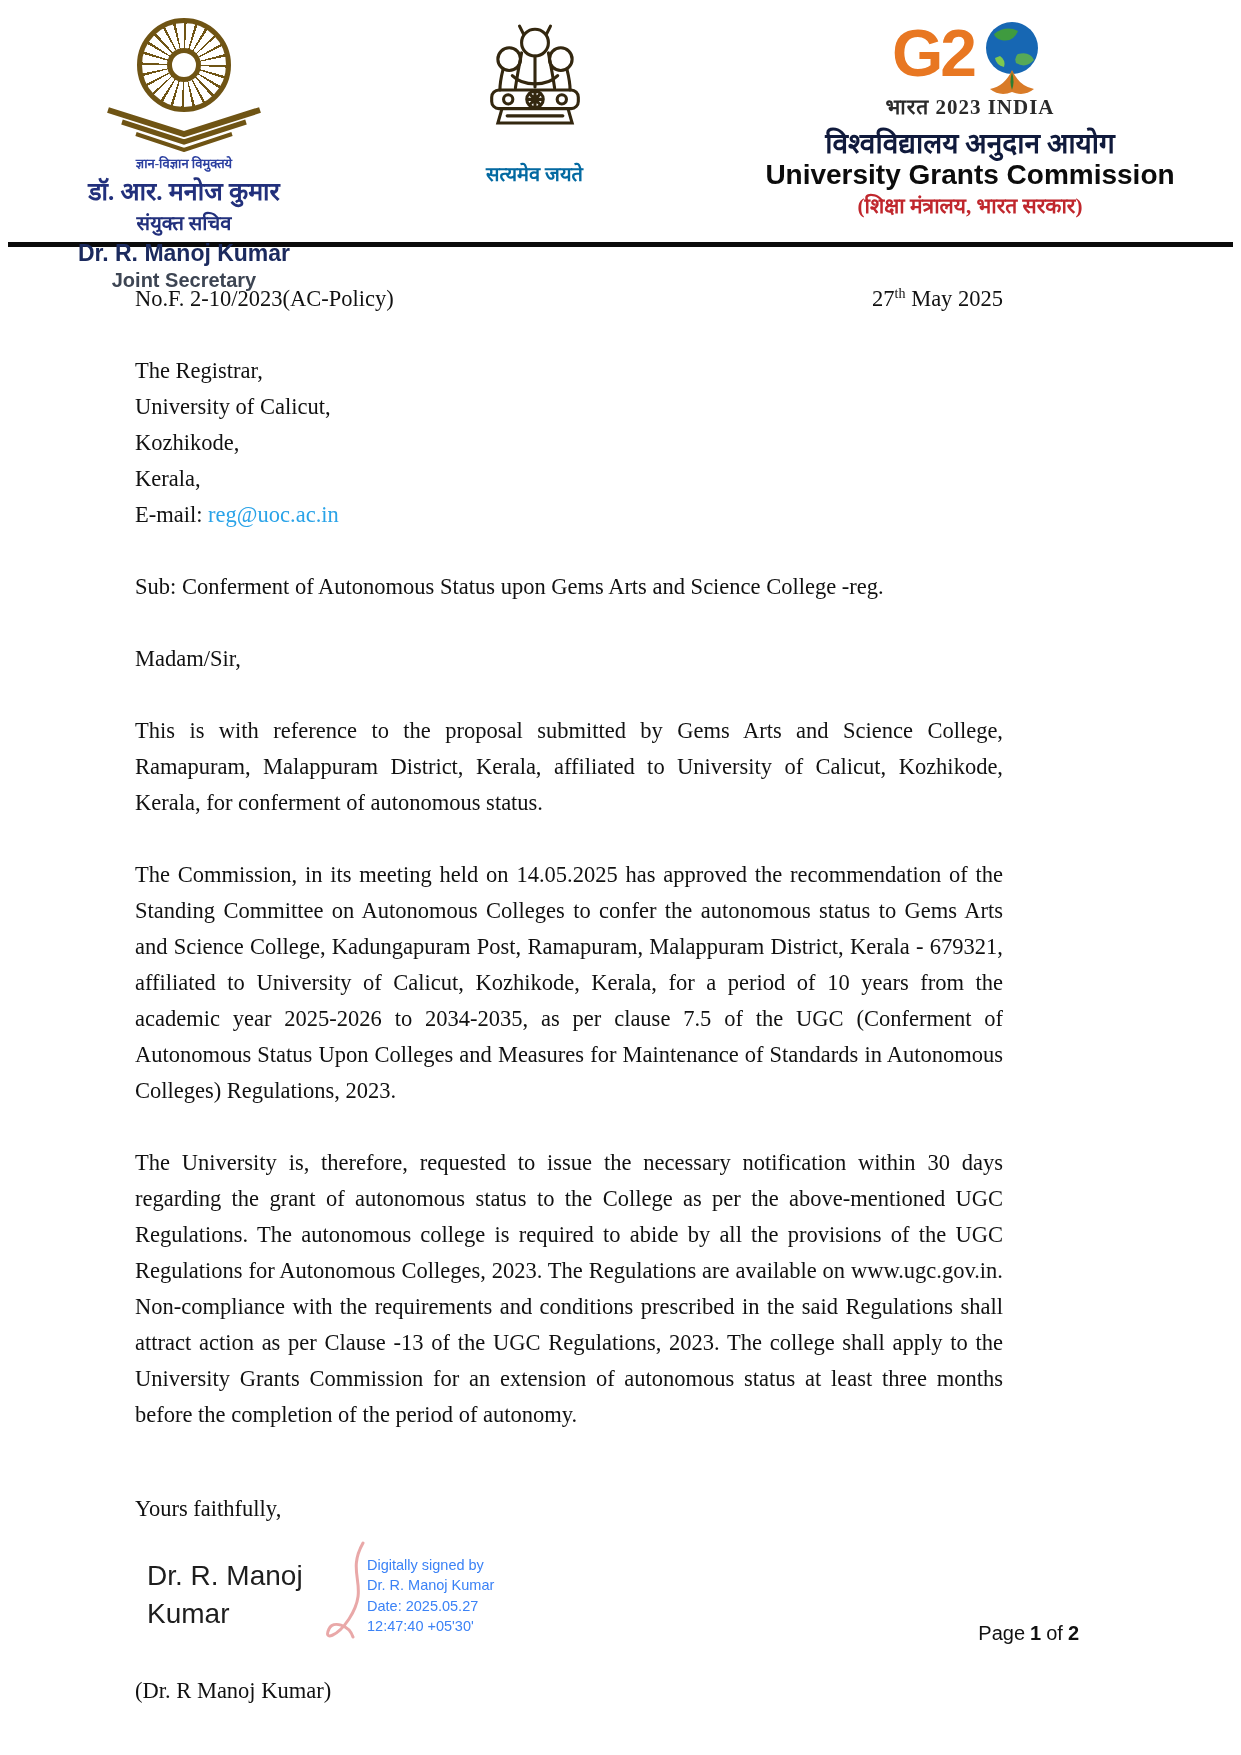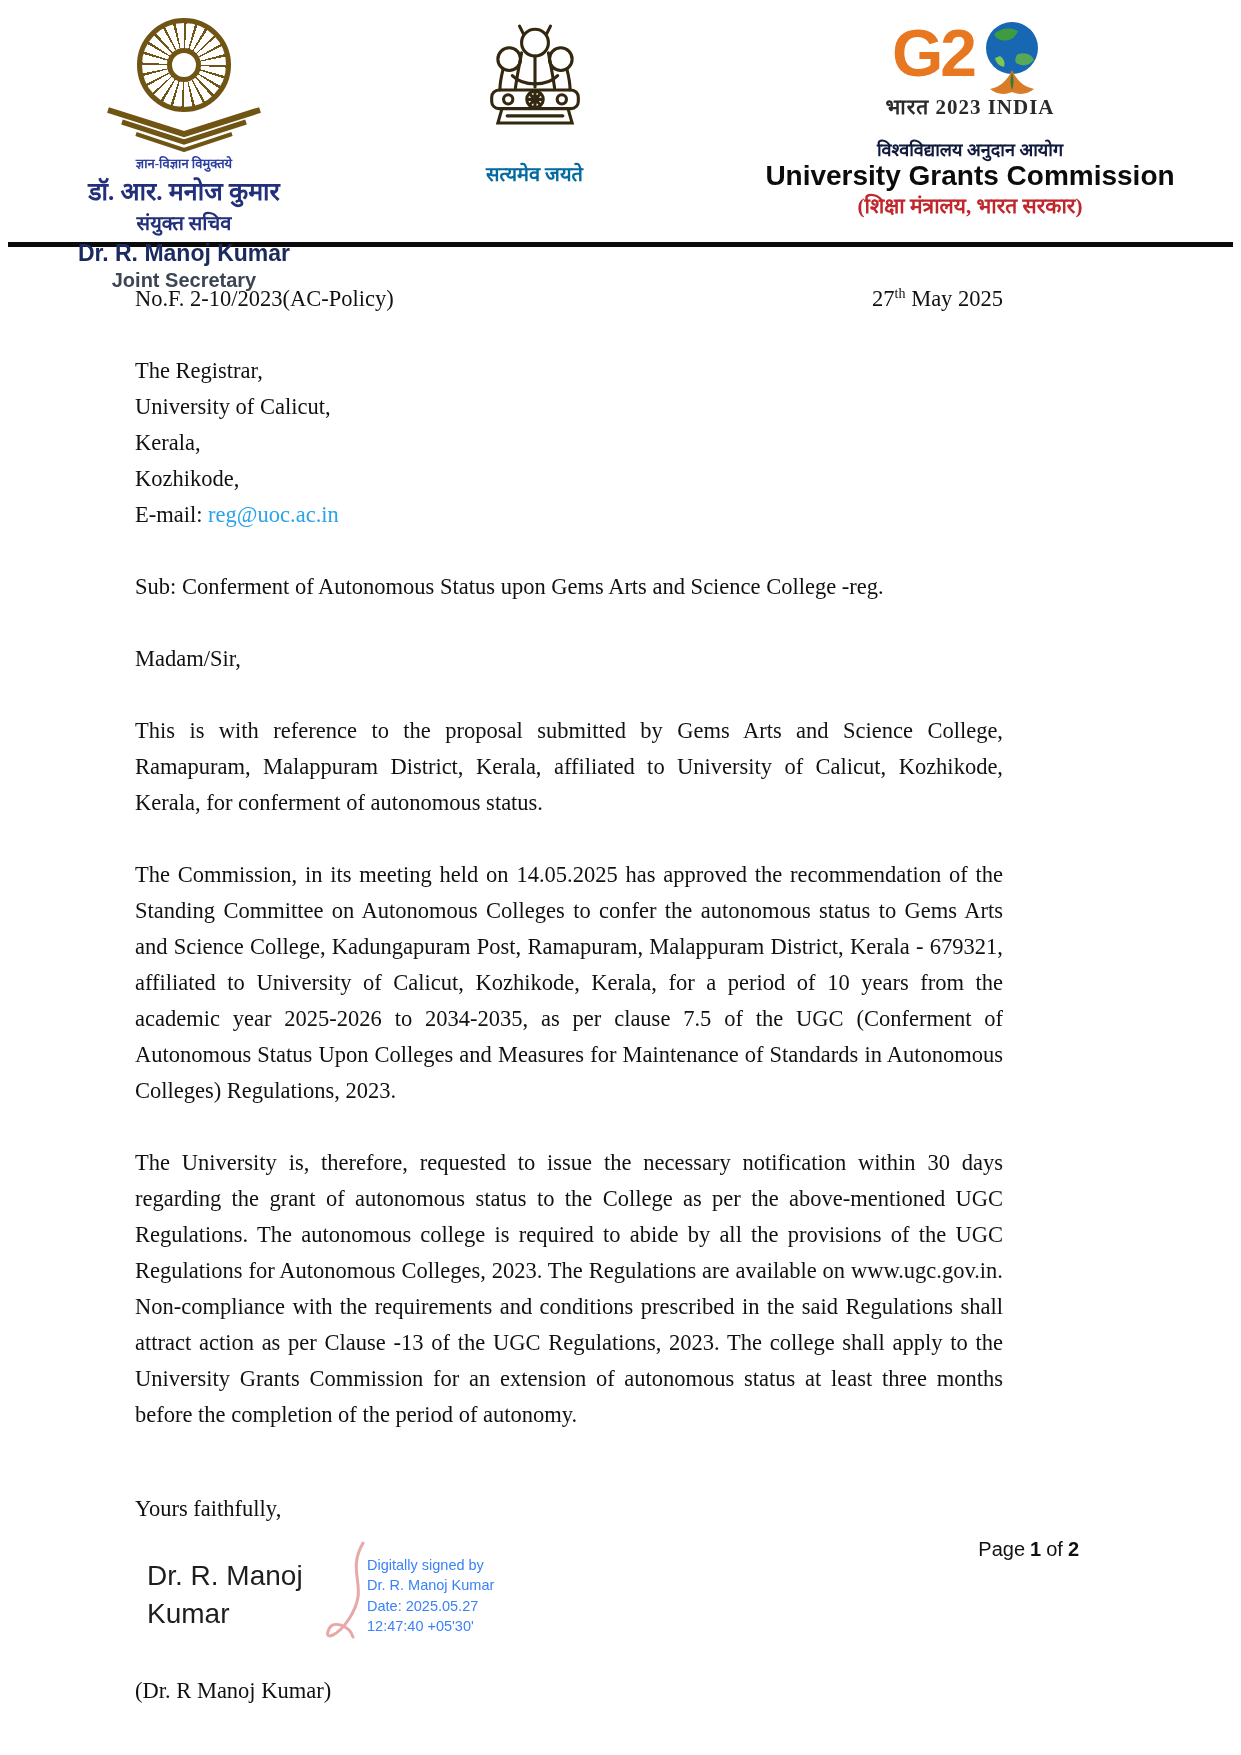--- a/index.html
+++ b/index.html
@@ -27,21 +27,21 @@
   .name-hi{font-size:25px;font-weight:bold;color:#22307c;margin-top:6px;line-height:1.15;}
   .title-hi{font-size:20px;font-weight:bold;color:#22307c;margin-top:2px;}
   .name-en{font-family:"Liberation Sans",sans-serif;font-size:23px;font-weight:bold;color:#1b2a5e;margin-top:4px;}
   .title-en{font-family:"Liberation Sans",sans-serif;font-size:20px;font-weight:bold;color:#3d4553;margin-top:2px;}
   .hdr-center{width:240px;text-align:center;padding-top:6px;}
   .emblem-motto{font-size:20px;font-weight:bold;color:#0369a1;margin-top:2px;}
   .hdr-right{width:470px;text-align:center;padding-top:4px;}
   .g20-row{display:flex;align-items:flex-start;justify-content:center;gap:0;}
   .g20-g{font-family:"Liberation Sans",sans-serif;font-size:66px;font-weight:bold;color:#e87722;letter-spacing:-3px;line-height:1;}
   .g20-tagline{font-size:21px;font-weight:bold;color:#2a2a2a;margin-top:-4px;letter-spacing:1px;}
-  .org-hi{font-size:18px;font-weight:bold;color:#101a3c;margin-top:20px;line-height:1.15;}
+  .org-hi{font-size:28px;font-weight:bold;color:#101a3c;margin-top:8px;line-height:1.15;}
   .org-en{font-family:"Liberation Sans",sans-serif;font-size:28px;font-weight:bold;color:#0c0c0c;line-height:1.1;}
   .ministry-hi{font-size:21px;font-weight:bold;color:#c0272d;margin-top:3px;line-height:1.15;}
   .ministry-en{font-family:"Liberation Sans",sans-serif;font-size:18px;font-weight:bold;color:#c0272d;line-height:1.2;}
   .rule{height:5px;background:#0b0b0b;width:1225px;margin:0 auto;}
   
   .letter{margin:34px 238px 0 135px;font-size:22.5px;line-height:36px;}
   .ref-row{display:flex;justify-content:space-between;}
   .ref-no{white-space:nowrap;}
   .date{white-space:nowrap;font-family:Liberation Serif, serif;}
   sup{font-size:14px;line-height:0;}
@@ -58,21 +58,21 @@
     line-height:1.35;padding-top:16px;width:196px;
   }
   .sig-swirl{margin:0 -14px 0 -24px;}
   .sig-details{
     font-family:"Liberation Sans",sans-serif;font-size:14.5px;color:#3b82f6;
     line-height:1.4;padding-top:14px;
   }
   .printed-name{margin-top:14px;}
   
   .page-footer{
-    position:absolute;top:1538px;right:162px;
+    position:absolute;top:1622px;right:162px;
     font-family:"Liberation Sans",sans-serif;font-size:20px;color:#111;
   }
   .page-footer .b{font-weight:bold;}
   .page-footer span{margin-right:5px;}
   .page-footer span:last-child{margin-right:0;}
 </style>
 </head>
 <body>
 
 <div class="header">
@@ -143,22 +143,22 @@
 <div class="letter">
 
   <div class="ref-row">
     <span class="ref-no">No.F. 2-10/2023(AC-Policy)</span>
     <span class="date"><span>27</span><sup>th</sup><span> May 2025</span></span>
   </div>
 
   <div class="address">
     <div>The Registrar,</div>
     <div>University of Calicut,</div>
+    <div>Kozhikode,</div>
     <div>Kerala,</div>
-    <div>Kozhikode,</div>
     <div><span>E-mail: </span><a href="#" class="email-link">reg@uoc.ac.in</a></div>
   </div>
 
   <div class="subject">Sub: Conferment of Autonomous Status upon Gems Arts and Science College -reg.</div>
 
   <div class="salutation">Madam/Sir,</div>
 
   <div class="para">This is with reference to the proposal submitted by Gems Arts and Science College, Ramapuram, Malappuram District, Kerala, affiliated to University of Calicut, Kozhikode, Kerala, for conferment of autonomous status.</div>
   <div class="para">The Commission, in its meeting held on 14.05.2025  has approved the recommendation of the Standing Committee on Autonomous Colleges to confer the autonomous status to Gems Arts and Science College, Kadungapuram Post, Ramapuram, Malappuram District, Kerala - 679321, affiliated to University of Calicut, Kozhikode, Kerala,  for a period of 10 years from the academic year 2025-2026 to 2034-2035, as per clause 7.5 of the UGC (Conferment of Autonomous Status Upon Colleges and Measures for Maintenance of Standards in Autonomous Colleges) Regulations, 2023.</div>
   <div class="para">The University is, therefore, requested to issue the necessary notification within 30 days regarding the grant of autonomous status to the College as per the above-mentioned UGC Regulations. The autonomous college is required to abide by all the provisions of the UGC Regulations for Autonomous Colleges, 2023. The Regulations are available on www.ugc.gov.in. Non-compliance with the requirements and conditions prescribed in the said Regulations shall attract action as per Clause -13 of the UGC Regulations, 2023. The college shall apply to the University Grants Commission for an extension of autonomous status at least three months before the completion of the period of autonomy.</div>

